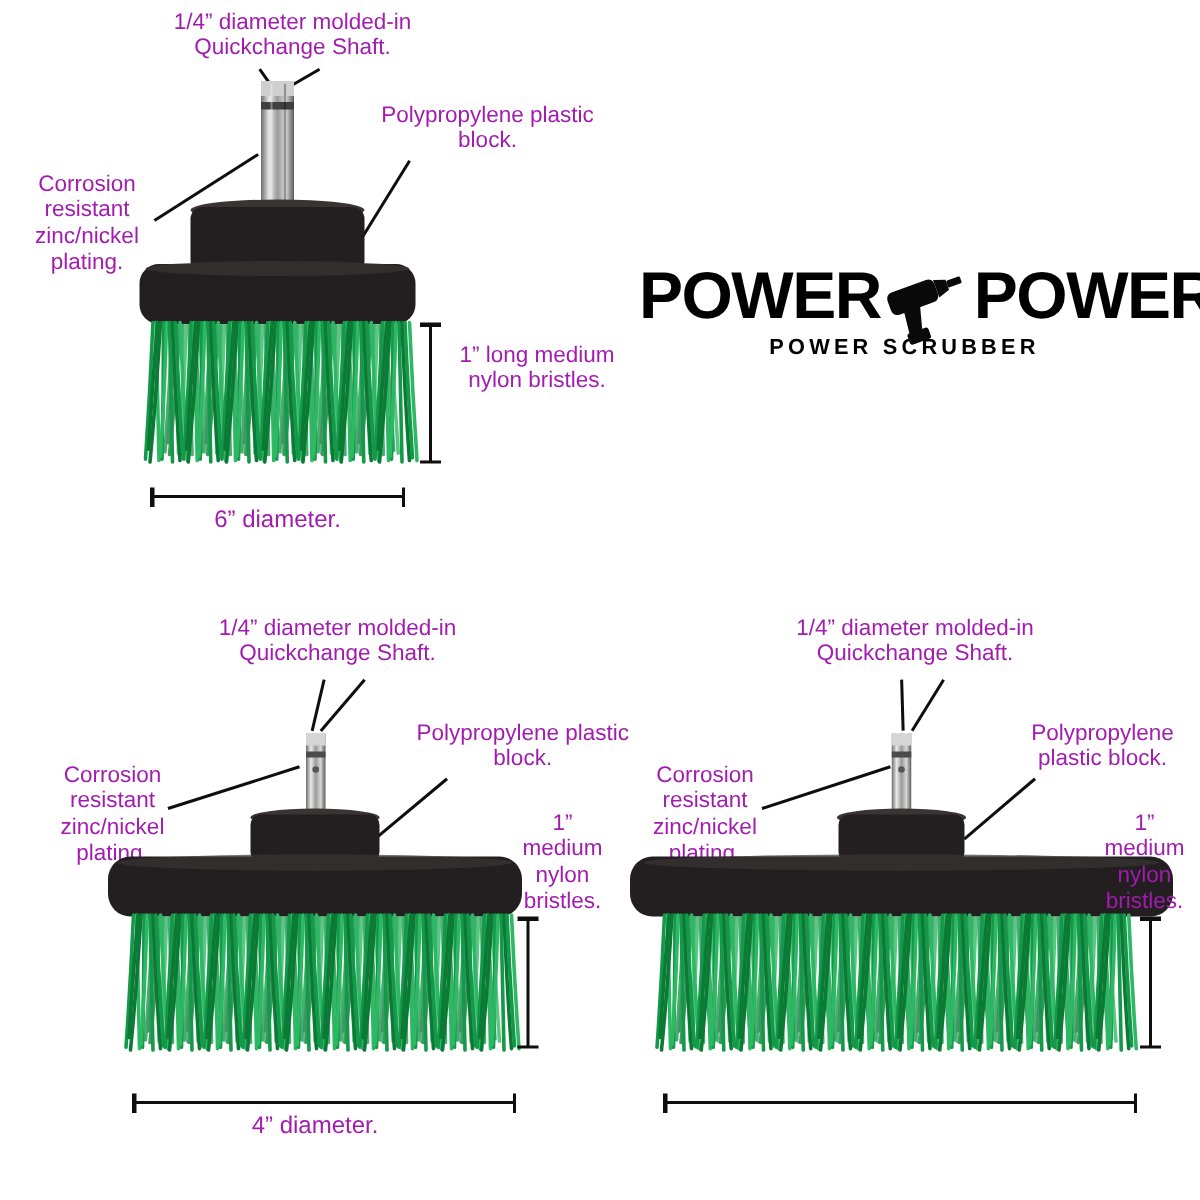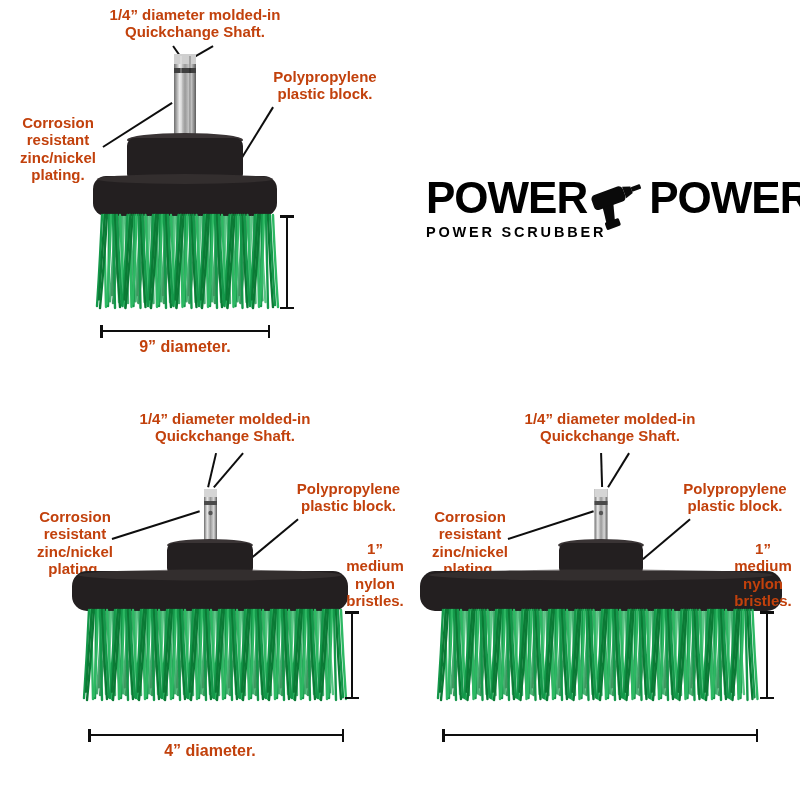--- a/index.html
+++ b/index.html
@@ -8,40 +8,40 @@
     --bristle-green-dark:#0b7a35;
     --block-black:#231f20;
     --callout-black:#0e0e0e;
   }
   html,body{margin:0;padding:0;background:#fff;}
   .canvas{
     position:relative;width:800px;height:800px;background:#fff;
     font-family:"Liberation Sans", sans-serif;color:#000;overflow:hidden;
   }
   .label{
-    position:absolute;text-align:center;font-weight:bold;font-size:15px;
-    line-height:1.16;color:#c2410c;
+    position:absolute;text-align:center;font-weight:normal;font-size:15px;
+    line-height:1.16;color:#a21caf;
   }
   .diam{font-size:16px;}
   .cline{
     position:absolute;height:2.2px;background:var(--callout-black,#0e0e0e);
     transform-origin:0 50%;
   }
   .vdim{position:absolute;width:0;border-left:2.5px solid var(--callout-black,#0e0e0e);}
   .vdim::before,.vdim::after{content:"";position:absolute;left:-8px;width:14px;height:2.5px;background:var(--callout-black,#0e0e0e);}
   .vdim::before{top:-1px}.vdim::after{bottom:-1px}
   .hdim{position:absolute;height:0;border-top:2.5px solid var(--callout-black,#0e0e0e);}
   .hdim::before,.hdim::after{content:"";position:absolute;top:-7px;width:2.5px;height:13px;background:var(--callout-black,#0e0e0e);}
   .hdim::before{left:0}.hdim::after{right:0}
   .brush-svg{position:absolute;}
   .logo{position:absolute;left:426px;top:170px;width:370px;}
   .logo-row{display:flex;align-items:center;font-size:44px;font-weight:bold;letter-spacing:-1px;line-height:1;}
   .logo-drill-icon{margin:0 3px;transform:translateY(5px);}
   .logo-reg{font-size:15px;align-self:flex-start;margin-top:0;letter-spacing:0;}
-  .logo-tagline{width:100%;box-sizing:border-box;text-align:left;padding-right:16px;font-size:14.5px;font-weight:bold;letter-spacing:2.8px;margin-top:-2px;}
+  .logo-tagline{width:100%;box-sizing:border-box;text-align:center;padding-right:16px;font-size:14.5px;font-weight:bold;letter-spacing:2.8px;margin-top:-2px;}
   svg{display:block;}
 </style>
 </head>
 <body>
 
 <div class="canvas">
 
   <svg width="0" height="0" style="position:absolute" aria-hidden="true">
     <defs>
       <linearGradient id="zincGrad" x1="0" y1="0" x2="1" y2="0">
@@ -106,23 +106,24 @@
       <use href="#tuft" transform="translate(69.5,168) scale(1,0.95)"></use>
       <use href="#tuft" transform="translate(95,168) scale(1,0.95)"></use>
       <use href="#tuft" transform="translate(120.5,168) scale(1,0.95)"></use>
       <use href="#tuft" transform="translate(146,168) scale(1,0.95)"></use>
       <use href="#tuft" transform="translate(171.5,168) scale(1,0.95)"></use>
       <use href="#tuft" transform="translate(197,168) scale(1,0.95)"></use>
     </g>
   </svg>
 
   <div class="vdim" style="left:286px;top:216px;height:92px"></div>
+  <div class="label" style="left:300px;top:228px;width:116px">1” long medium nylon bristles.</div>
 
   <div class="hdim" style="left:100px;top:330px;width:170px"></div>
-  <div class="label diam" style="left:100px;top:338px;width:170px">9” diameter.</div>
+  <div class="label diam" style="left:100px;top:338px;width:170px">6” diameter.</div>
 
   <div class="logo">
     <div class="logo-row">
       <span>POWER</span>
       <span class="logo-drill-icon">
         <svg viewBox="0 0 64 64" width="56" height="56">
           <g fill="#0a0a0a" transform="rotate(-20 32 30)">
             <rect x="4" y="14" width="38" height="18" rx="5"></rect>
             <polygon points="42,16 51,19 51,27 42,30"></polygon>
             <rect x="51" y="20" width="11" height="5.5" rx="1"></rect>

